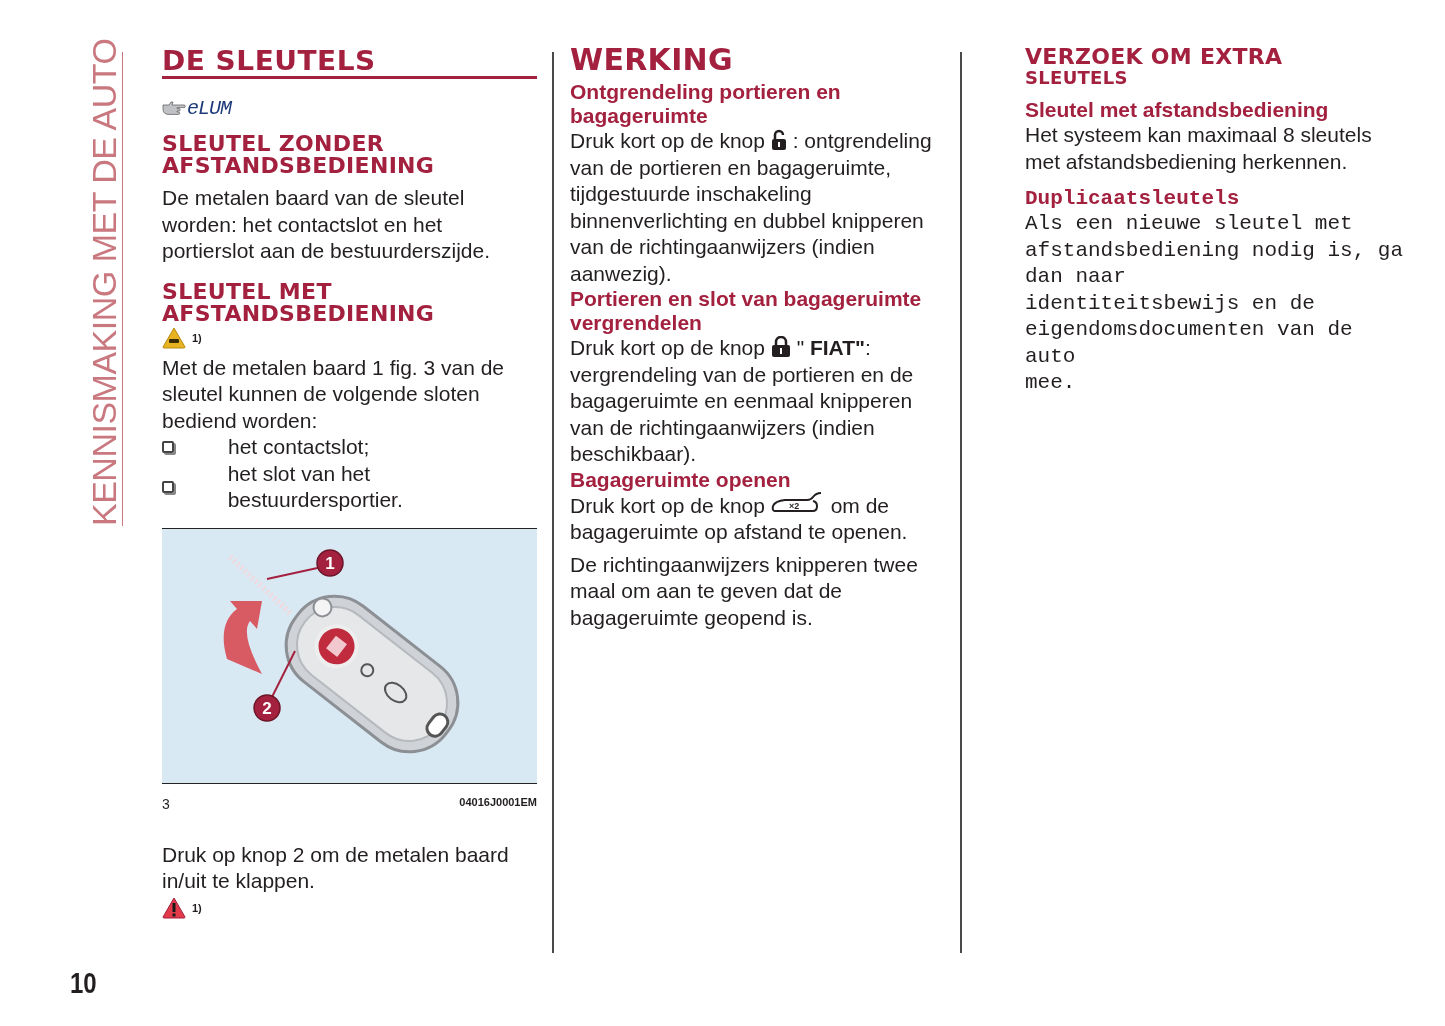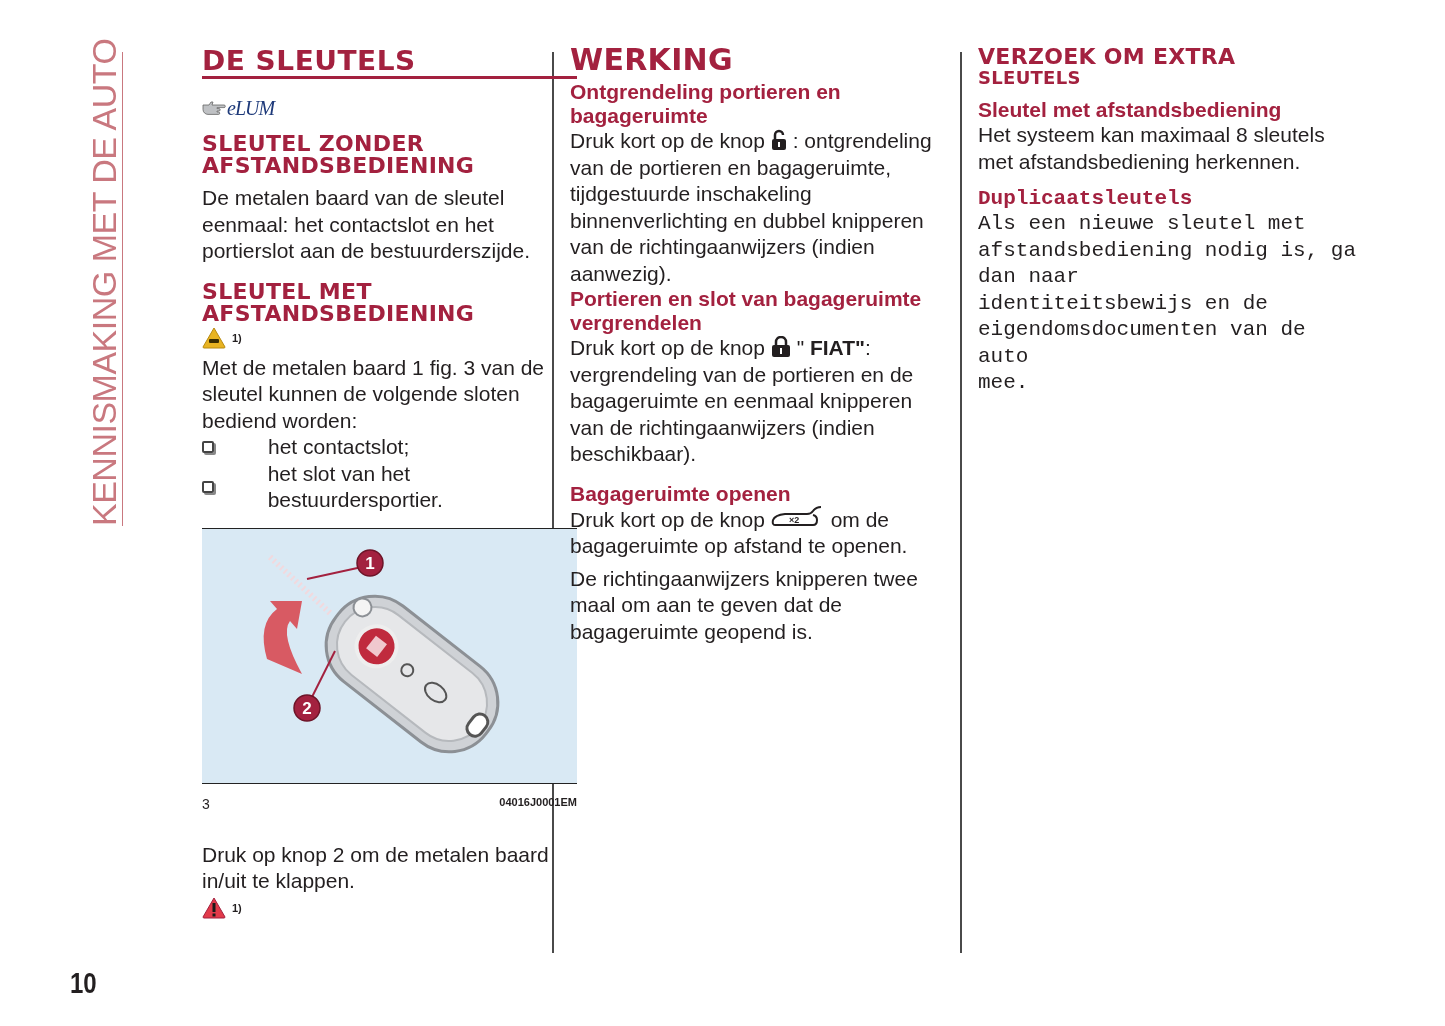--- a/index.html
+++ b/index.html
@@ -9,38 +9,38 @@
   .sidebar-label { position: absolute; left: 84px; top: 52px; width: 40px; height: 474px; }
   .sidebar-label .txt { position: absolute; left: 0; top: 474px; transform-origin: 0 0; transform: rotate(-90deg);
         width: 474px; height: 40px; line-height: 40px; font-size: 34px; color: #c9787f; letter-spacing: -0.5px; white-space: nowrap;
         font-family: "Liberation Sans", sans-serif; font-weight: normal; }
   .sidebar-rule { position: absolute; left: 122px; top: 52px; width: 1px; height: 474px; background: #c9787f; }
 
   .page-number { position: absolute; left: 70px; top: 966px; font-size: 30px; font-weight: bold; color: #231f20;
         font-family: "Liberation Sans Narrow", "Liberation Sans", sans-serif; transform: scaleX(0.8); transform-origin: left top; }
 
   .col { position: absolute; top: 46px; }
-  .col1 { left: 162px; width: 375px; margin-left: 40px; }
+  .col1 { left: 162px; width: 375px; }
   .col2 { left: 570px; width: 380px; }
-  .col3 { left: 978px; width: 390px; }
+  .col3 { left: 1025px; width: 390px; }
 
   .divider { position: absolute; top: 52px; width: 2px; height: 901px; background: #4a4a4a; }
   .divider.d1 { left: 552px; }
   .divider.d2 { left: 960px; }
 
   .h1 { font-family: "DejaVu Sans", sans-serif; font-weight: bold; color: #a3213f; font-size: 27px; letter-spacing: 0.5px;
         line-height: 30px; margin: 0; padding-bottom: 0; transform: scaleY(0.95); }
   .h1-rule { height: 3px; background: #a3213f; margin-top: 0px; width: 375px; }
   .h2 { font-family: "DejaVu Sans", sans-serif; font-weight: bold; color: #a3213f; font-size: 22px; line-height: 22px; margin: 0; letter-spacing: 0.3px; }
   .h3 { font-weight: bold; color: #a3213f; font-size: 21px; line-height: 24px; margin: 0; }
   .p { font-size: 21px; line-height: 26.5px; margin: 0; color: #231f20; }
 
   .elum { display: flex; align-items: center; height: 26px; margin-top: 16px; }
   .elum .hand { width: 24px; height: 16px; }
-  .elum .elum-text { font-family: Liberation Serif, serif; color: #1e3a7a; font-size: 20px; font-style: italic; margin-left: 1px; letter-spacing: -1px; }
+  .elum .elum-text { font-family: Liberation Mono, monospace; color: #1e3a7a; font-size: 20px; font-style: italic; margin-left: 1px; letter-spacing: -1px; }
 
   .note-ref { display: flex; align-items: center; gap: 6px; height: 26px; }
   .note-ref .num { font-size: 11px; font-weight: bold; }
 
   .bullet { display: flex; align-items: center; gap: 48px; }
   .bullet .box { width: 12px; height: 12px; border: 2px solid #444; border-radius: 2px; margin-right: 6px; box-sizing: border-box; box-shadow: 2px 2px 0 #888; }
 
   .figure { width: 375px; height: 254px; background: #d9e9f4; border-top: 1px solid #222; border-bottom: 1px solid #222; position: relative; margin-top: 14px; }
   .fig-caption { display: flex; justify-content: space-between; margin-top: 12px; font-size: 12px; }
   .fig-caption .n { font-size: 14px; }
@@ -70,21 +70,21 @@
       <path d="M1 5 h6 l2-3 h2 l-1 3 h12 a1.3 1.3 0 0 1 0 2.6 h-7 v1 h2 a1.2 1.2 0 0 1 0 2.4 h-2 v1 h1.5 a1.2 1.2 0 0 1 0 2.4 H6 a5 5 0 0 1-5-5z" fill="#bfc1c4" stroke="#666" stroke-width="0.8"></path>
     </svg>
     <span class="elum-text">eLUM</span>
   </div>
 
   <div style="margin-top:12px;">
     <div class="h2">SLEUTEL ZONDER</div>
     <div class="h2">AFSTANDSBEDIENING</div>
     <div style="margin-top:8px;">
       <div class="p">De metalen baard van de sleutel</div>
-      <div class="p">eenmaal: het contactslot en het</div>
+      <div class="p">worden: het contactslot en het</div>
       <div class="p">portierslot aan de bestuurderszijde.</div>
     </div>
   </div>
 
   <div style="margin-top:16px;">
     <div class="h2">SLEUTEL MET</div>
     <div class="h2">AFSTANDSBEDIENING</div>
     <div class="note-ref">
       <svg width="24" height="22" viewBox="0 0 24 22">
         <path d="M12 1 L23 20 Q23 21 22 21 H2 Q1 21 1 20 Z" fill="#e8b321" stroke="#b88a10" stroke-width="1"></path>
@@ -187,21 +187,21 @@
       </svg>
       <span>"</span>
       <b>FIAT"</b><span>:</span>
     </div>
     <div class="p">vergrendeling van de portieren en de</div>
     <div class="p">bagageruimte en eenmaal knipperen</div>
     <div class="p">van de richtingaanwijzers (indien</div>
     <div class="p">beschikbaar).</div>
   </div>
 
-  <div style="margin-top:14px;">
+  <div style="">
     <div class="h3">Bagageruimte openen</div>
     <div class="p">
       <span>Druk kort op de knop</span>
       <svg class="icon-inline" width="54" height="24" viewBox="0 0 54 24">
         <path d="M4 19 Q1 19 2 14 Q4 9 14 8 H36 Q40 8 42 5 Q45 1 50 1" fill="none" stroke="#231f20" stroke-width="2"></path>
         <path d="M4 19 H42 Q46 19 46 14 Q46 10 42 9" fill="none" stroke="#231f20" stroke-width="2"></path>
         <text x="18" y="17" font-family="Liberation Sans, sans-serif" font-weight="bold" font-size="9" fill="#231f20">×2</text>
       </svg>
       <span>om de</span>
     </div>

